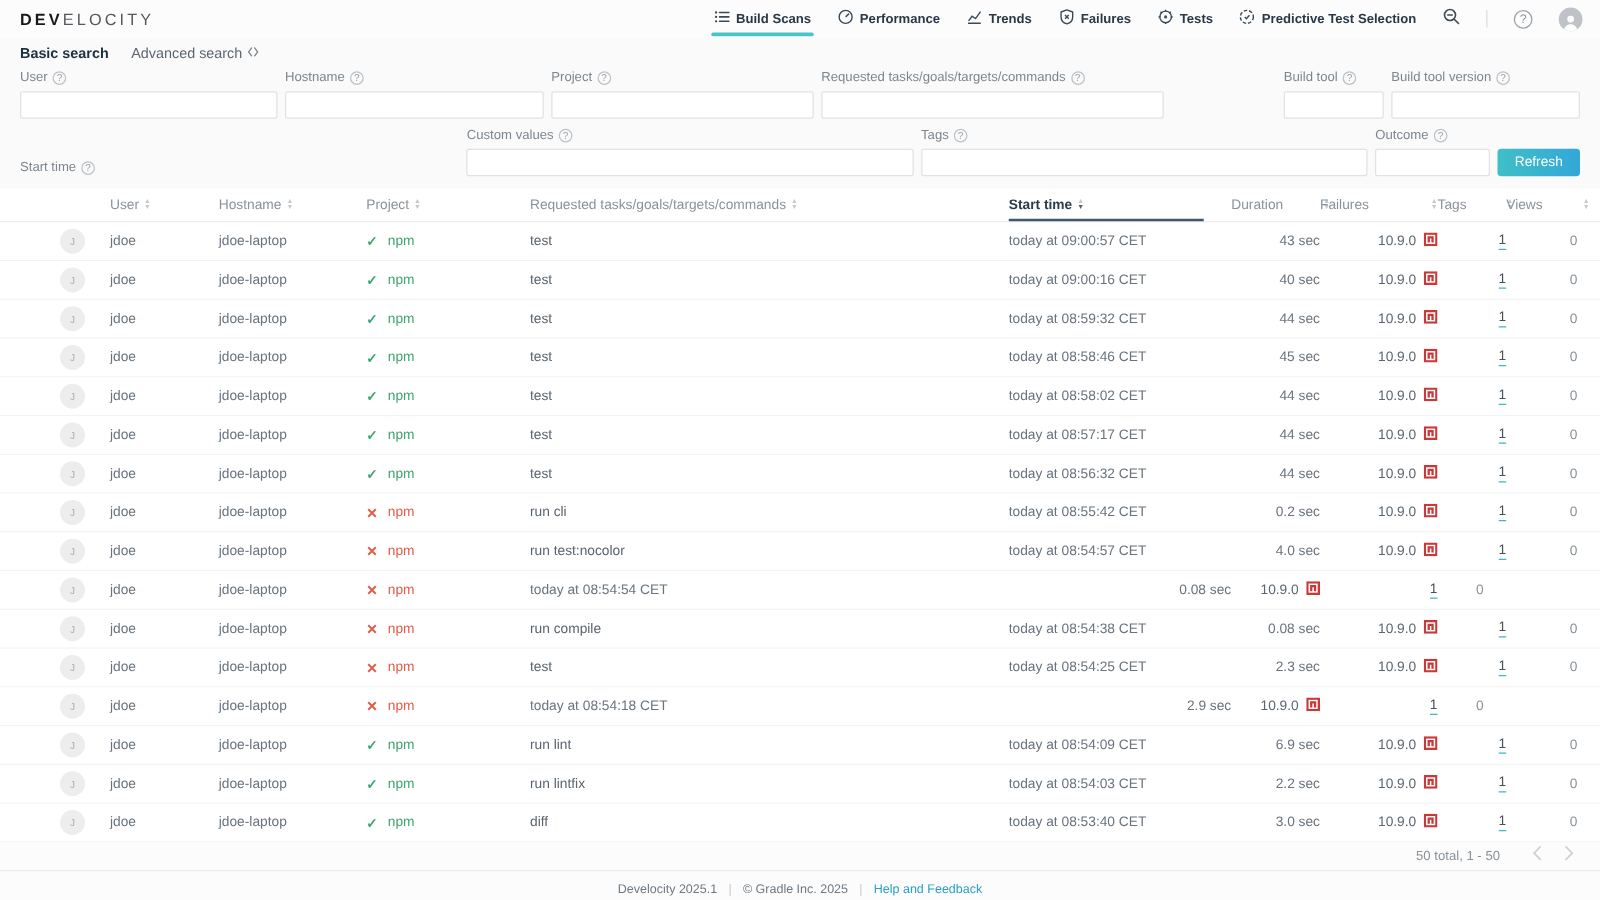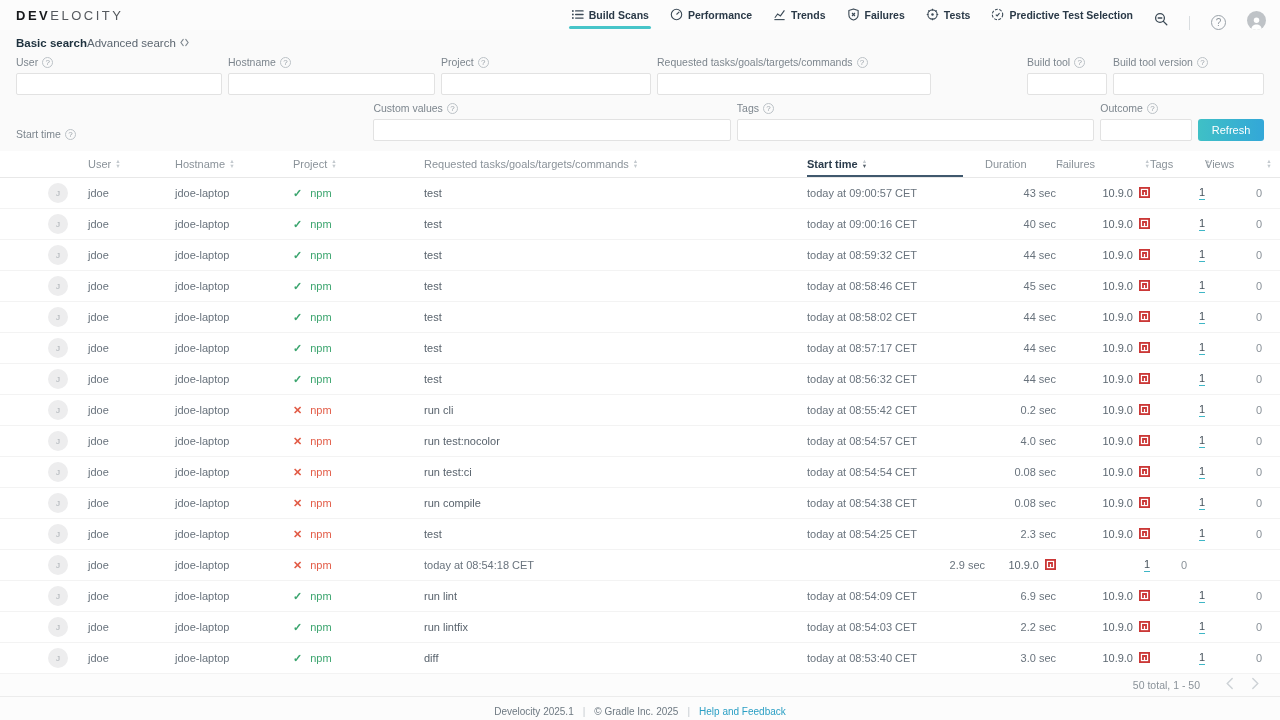--- a/index.html
+++ b/index.html
@@ -3,36 +3,36 @@
 <meta charset="utf-8">
 <style>
   * { margin:0; padding:0; box-sizing:border-box; }
   html,body { width:1280px; height:720px; overflow:hidden; background:#fff;
               font-family:"Liberation Sans", sans-serif; }
 
   
   .app-header { height:30px; background:#fcfcfc; display:flex; align-items:center; padding:0 14px 0 16px; }
   .logo { font-size:13px; letter-spacing:2.5px; color:#55595e; font-weight:300; white-space:nowrap; }
   .logo b { color:#17191c; font-weight:800; }
-  .top-nav { margin-left:auto; display:flex; align-items:flex-end; gap:21px; height:100%; }
+  .top-nav { margin-left:auto; display:flex; align-items:center; gap:21px; height:100%; }
   .nav-item { position:relative; display:flex; align-items:center; gap:5px; height:100%;
               font-size:10.5px; font-weight:700; color:#2a3947; cursor:pointer; white-space:nowrap; }
   .nav-item svg { stroke:#3c4a56; }
   .nav-item.active::after { content:""; position:absolute; left:-2px; right:-2px; bottom:1px;
               height:3px; border-radius:2px; background:#47c5c9; }
   .icon-btn { display:flex; align-items:center; cursor:pointer; }
   .v-sep { width:1px; height:14px; background:#d9dde0; }
   .help-circle { width:15px; height:15px; border:1px solid #9aa2a9; border-radius:50%;
               font-size:10px; color:#8d959c; display:flex; align-items:center; justify-content:center; }
   .avatar-top { width:19px; height:19px; border-radius:50%; background:#bfc3c7; overflow:hidden;
               display:flex; align-items:flex-end; justify-content:center; }
 
   
   .search-panel { background:#fafafa; padding:6px 16px 4px; }
-  .search-tabs { display:flex; height:13px; margin-bottom:6px; align-items:center; }
+  .search-tabs { display:flex; gap:18px; height:13px; margin-bottom:6px; align-items:center; }
   .stab { font-size:11.5px; color:#5c6670; cursor:pointer; display:flex; gap:4px; align-items:center; }
   .stab.active { font-weight:700; color:#1d303d; }
   .fields-row { display:flex; gap:6px; margin-bottom:6px; align-items:flex-end; }
   .field { display:flex; flex-direction:column; gap:4px; }
   .field > label { font-size:10.5px; color:#7d868e; display:flex; align-items:center; gap:4px; height:14px; white-space:nowrap; }
   .q-icon { width:11px; height:11px; border:1px solid #bcc2c7; border-radius:50%; color:#9aa2a9;
             font-size:8px; line-height:9px; text-align:center; display:inline-block; }
   .field input { height:22px; border:1px solid #e2e2e2; border-radius:2px; background:#fff;
                  padding:0 6px; font-size:11px; color:#333; width:100%; outline:none; }
   .f-user{width:206px} .f-host{width:207px} .f-project{width:210px} .f-req{width:274px}
@@ -572,21 +572,20 @@
         <span class="row-avatar">
           <span>J</span>
         </span>
       </div>
     <div>jdoe</div>
     <div>jdoe-laptop</div>
     <div class="c-project">
       <span class="oc-glyph">✕</span>
       <span class="bs-name">npm</span>
     </div>
-    <div class="c-tasks">run test:ci</div>
     <div>today at 08:54:54 CET</div>
     <div class="c-right">0.08 sec</div>
     <div class="c-ver">
       <span>10.9.0</span>
       <span><svg width="11" height="11" viewBox="0 0 18 18">
             <rect x="1.5" y="1.5" width="15" height="15" fill="#fff" stroke="#cb3837" stroke-width="3"></rect>
             <path d="M5 5 h8 v8 h-3 V8 h-2 v5 H5 Z" fill="#cb3837"></path>
           </svg></span>
     </div>
     <div class="c-tagscell">

